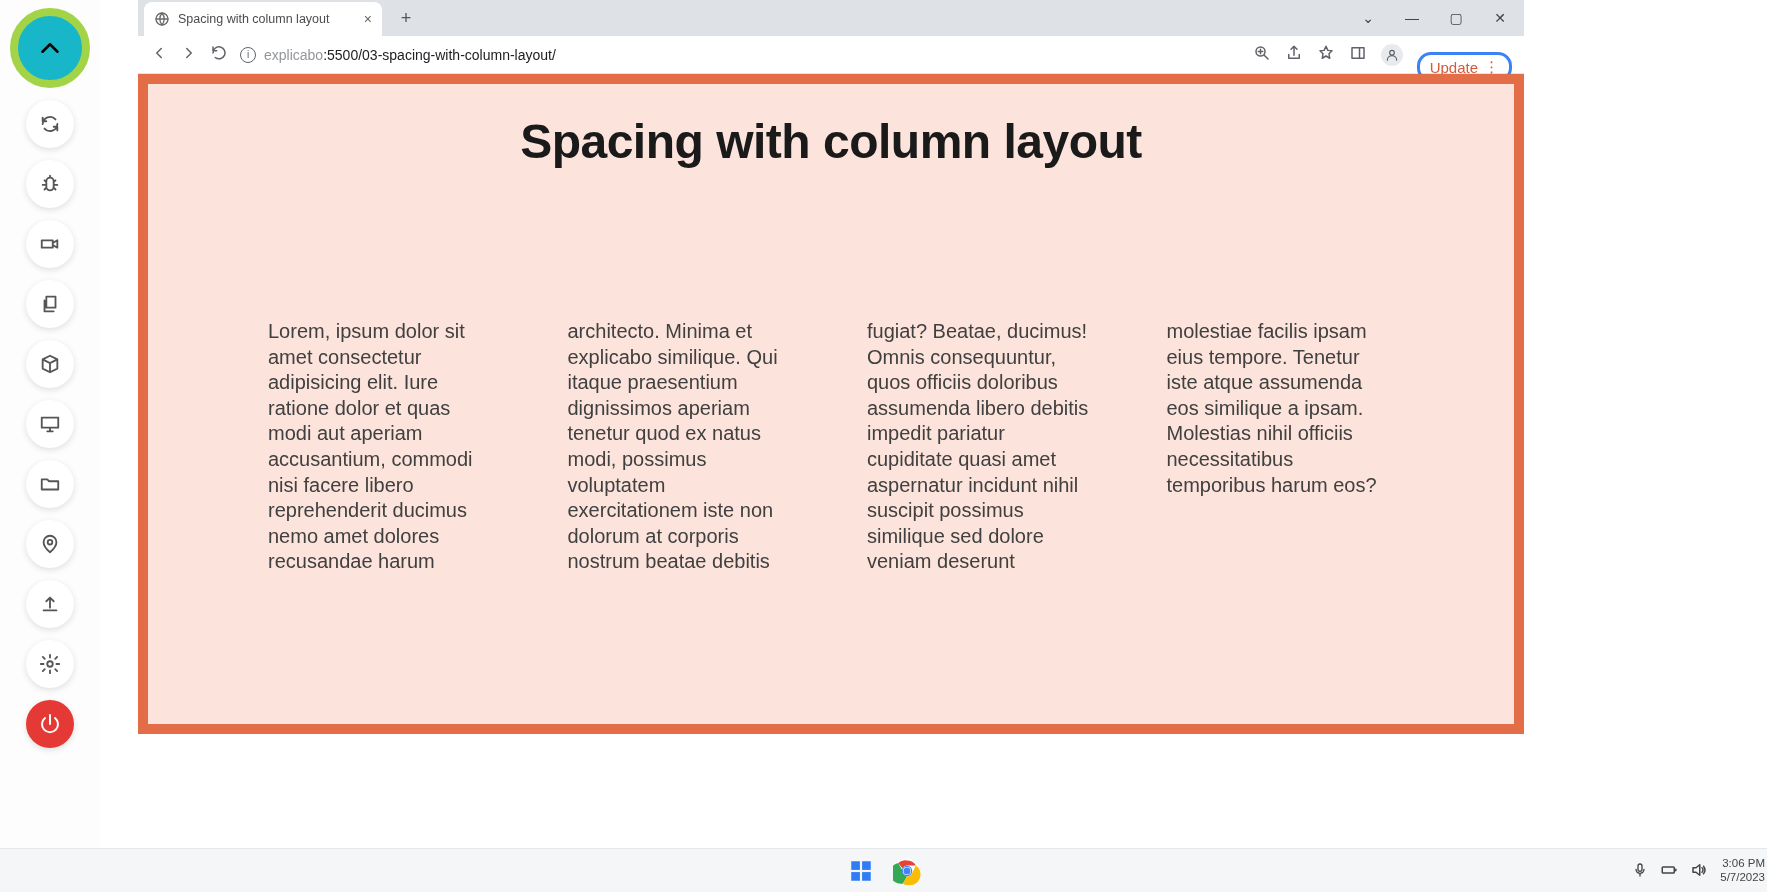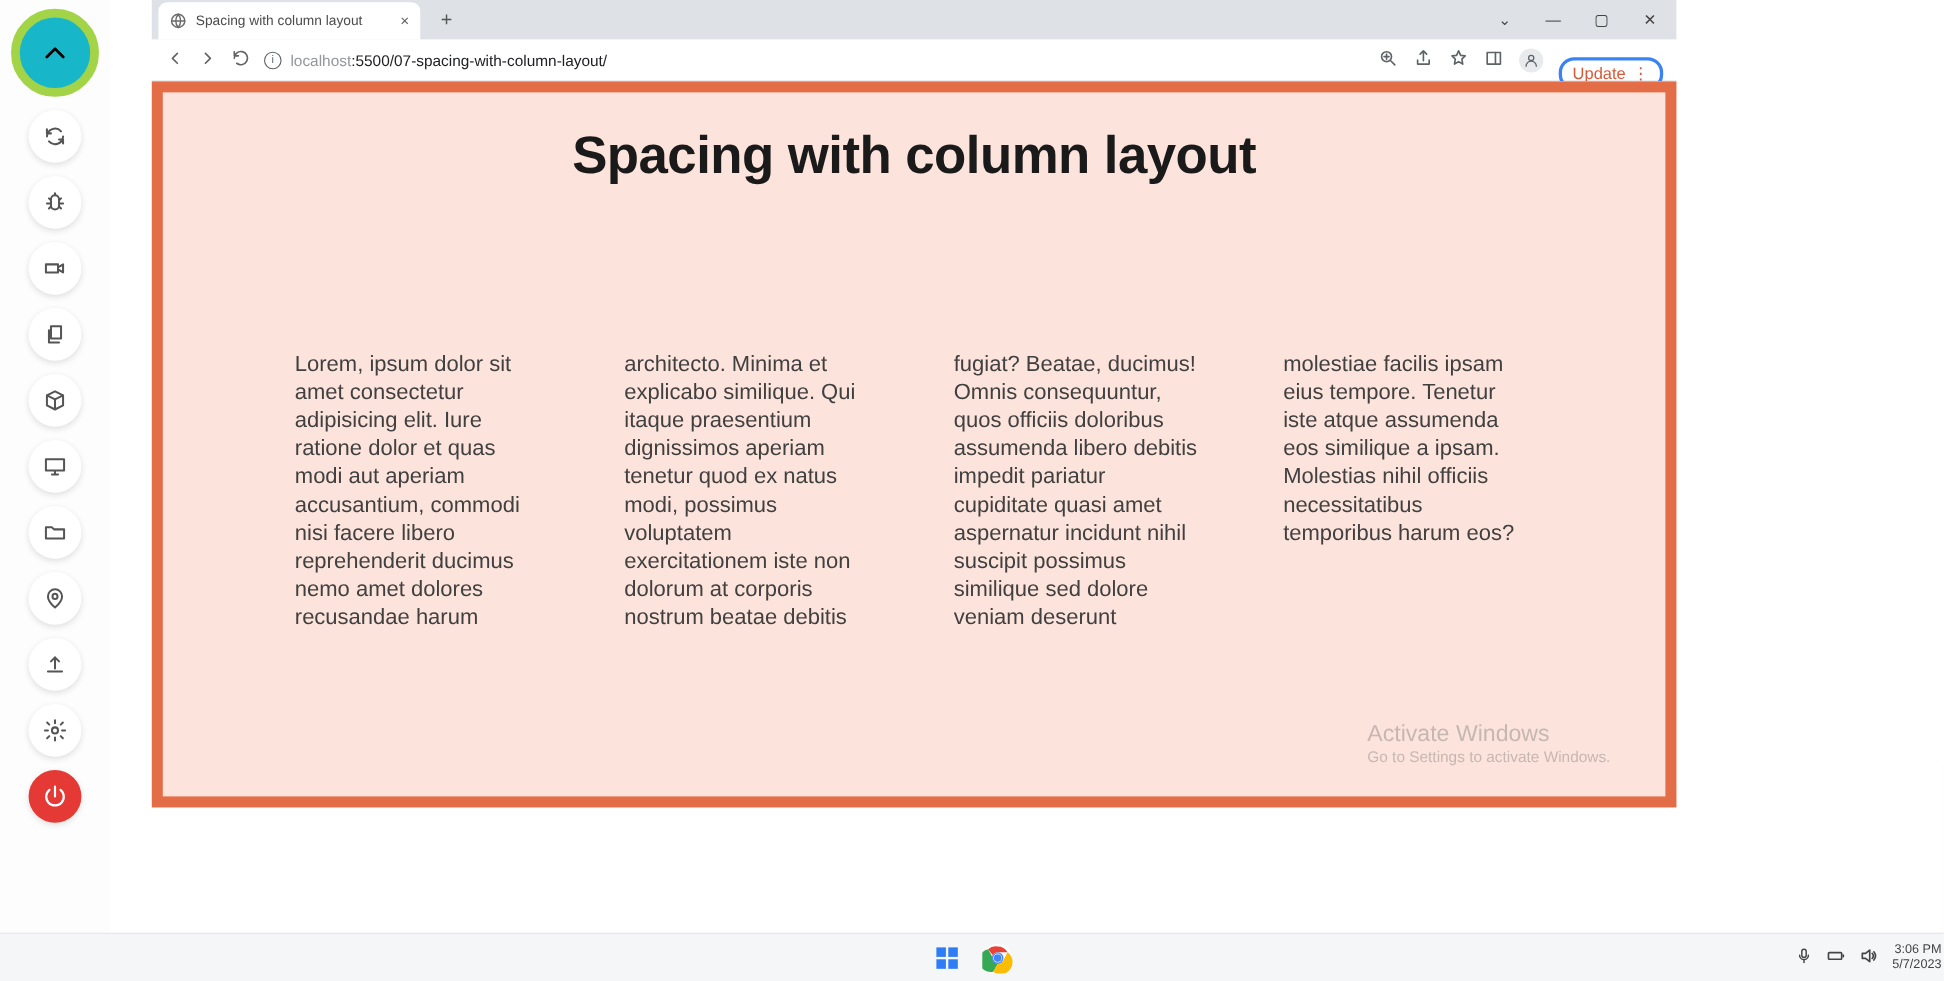--- a/index.html
+++ b/index.html
@@ -216,21 +216,21 @@
           <path class="stk" d="M9 6l6 6-6 6"></path>
         </svg>
     </span>
     <span class="nav-ico">
       <svg viewBox="0 0 24 24" width="18" height="18">
           <path class="stk" d="M4 12a8 8 0 1 1 3 6M4 4v5h5"></path>
         </svg>
     </span>
     <div class="addrbar">
       <span class="info">i</span>
-      <span class="url"><span class="faded">localhost</span><span>:5500/07-spacing-with-column-layout/</span></span>
+      <span class="url"><span class="faded">explicabo</span><span>:5500/03-spacing-with-column-layout/</span></span>
     </div>
     <div class="toolbar-right">
       <span class="tool-ico">
         <svg viewBox="0 0 24 24" width="18" height="18">
             <circle class="stk" cx="10" cy="10" r="6"></circle>
             <path class="stk" d="M15 15l5 5M7 10h6M10 7v6"></path>
           </svg>
       </span>
       <span class="tool-ico">
         <svg viewBox="0 0 24 24" width="18" height="18">
@@ -259,24 +259,20 @@
         <span>⋮</span>
       </span>
     </div>
   </div>
 
   <div class="viewport">
     <div class="page">
       <div class="page-inner">
         <h1>Spacing with column layout</h1>
         <div class="columns">Lorem, ipsum dolor sit amet consectetur adipisicing elit. Iure ratione dolor et quas modi aut aperiam accusantium, commodi nisi facere libero reprehenderit ducimus nemo amet dolores recusandae harum architecto. Minima et explicabo similique. Qui itaque praesentium dignissimos aperiam tenetur quod ex natus modi, possimus voluptatem exercitationem iste non dolorum at corporis nostrum beatae debitis fugiat? Beatae, ducimus! Omnis consequuntur, quos officiis doloribus assumenda libero debitis impedit pariatur cupiditate quasi amet aspernatur incidunt nihil suscipit possimus similique sed dolore veniam deserunt molestiae facilis ipsam eius tempore. Tenetur iste atque assumenda eos similique a ipsam. Molestias nihil officiis necessitatibus temporibus harum eos?</div>
-      </div>
-      <div class="watermark">
-        <div class="wm1">Activate Windows</div>
-        <div class="wm2">Go to Settings to activate Windows.</div>
       </div>
     </div>
   </div>
 </div>
 
 <div class="taskbar">
   <div class="taskbar-center">
     <div class="tb-icon">
       <svg viewBox="0 0 24 24" width="26" height="26">
         <rect x="3" y="3" width="8" height="8" fill="#2f7df6"></rect>

